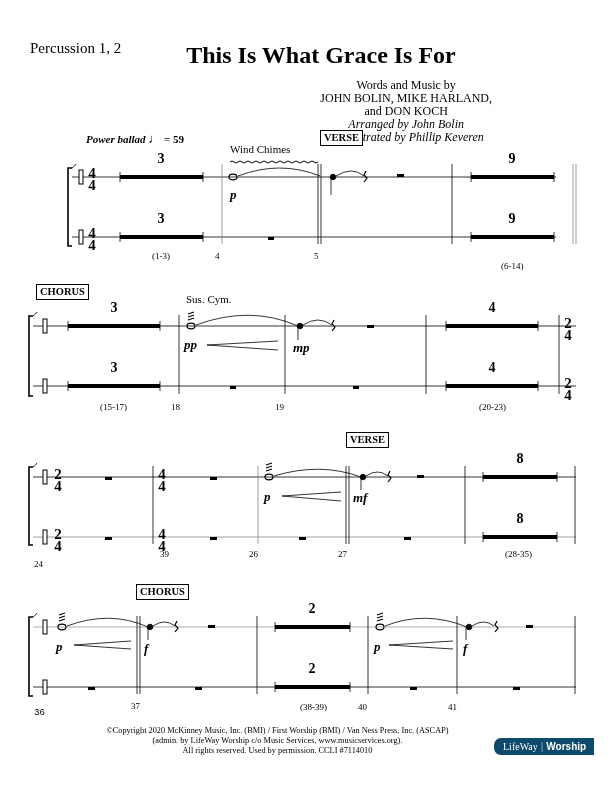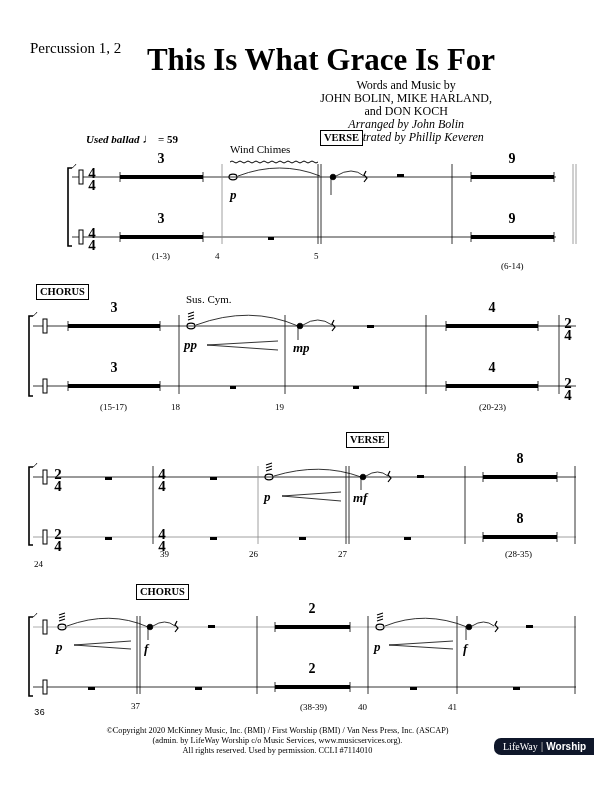--- a/index.html
+++ b/index.html
@@ -1,46 +1,46 @@
 <!DOCTYPE html>
 <html><head>
 <meta charset="utf-8">
 <style>
   html, body { margin:0; padding:0; background:#fff; }
   body { width:612px; height:792px; position:relative; overflow:hidden; font-family:"Liberation Serif","DejaVu Serif",serif; color:#000; }
   .abs { position:absolute; }
   .part-name { left:30px; top:40px; font-size:15px; }
-  .title { left:0; width:612px; top:42px; text-align:center; font-size:31px; font-weight:bold; padding-left:30px; box-sizing:border-box; }
+  .title { left:0; width:612px; top:42px; text-align:center; font-size:24px; font-weight:bold; padding-left:30px; box-sizing:border-box; }
   .credits { right:120px; top:79px; text-align:center; font-size:12px; line-height:13px; }
   .credits .it { font-style:italic; }
   .tempo { left:86px; top:131px; font-size:11px; font-style:italic; font-weight:bold; }
   .rehearsal { border:1px solid #000; font-weight:bold; font-size:10.5px; padding:1px 3px; line-height:12px; background:#fff; }
   .instr { font-size:11px; }
   .mnum { font-size:9px; }
   svg.score { position:absolute; left:0; top:0; }
   .copyright { left:100px; width:355px; top:726px; text-align:center; font-size:8.3px; line-height:10px; }
-  .logo { left:494px; top:738px; background:#0f172a; color:#fff; font-family:"Liberation Sans",sans-serif; font-size:10px; padding:3px 8px 3px 9px; border-radius:7px 0 0 7px; }
+  .logo { left:494px; top:738px; background:#0c4a6e; color:#fff; font-family:"Liberation Sans",sans-serif; font-size:10px; padding:3px 8px 3px 9px; border-radius:7px 0 0 7px; }
   .logo .sep { color:#aaa; margin:0 3px; }
   .logo b { font-weight:bold; }
 </style>
 </head>
 <body>
 
 <div class="abs part-name">Percussion 1, 2</div>
 <div class="abs title">This Is What Grace Is For</div>
 <div class="abs credits">
   <div>Words and Music by</div>
   <div>JOHN BOLIN, MIKE HARLAND,</div>
   <div>and DON KOCH</div>
   <div class="it">Arranged by John Bolin</div>
   <div class="it">Orchestrated by Phillip Keveren</div>
 </div>
 
 <div class="abs tempo">
-  <span>Used ballad</span>
+  <span>Power ballad</span>
   <span style="font-style:normal;font-size:13px;">♩</span>
   <span style="font-style:normal;">= 59</span>
 </div>
 
 <svg class="score" width="612" height="792" viewBox="0 0 612 792">
   <g stroke="#000" fill="none" stroke-width="0.8">
 
     <line x1="72" y1="177" x2="556" y2="177"></line>
     <line x1="72" y1="237" x2="556" y2="237"></line>
 

